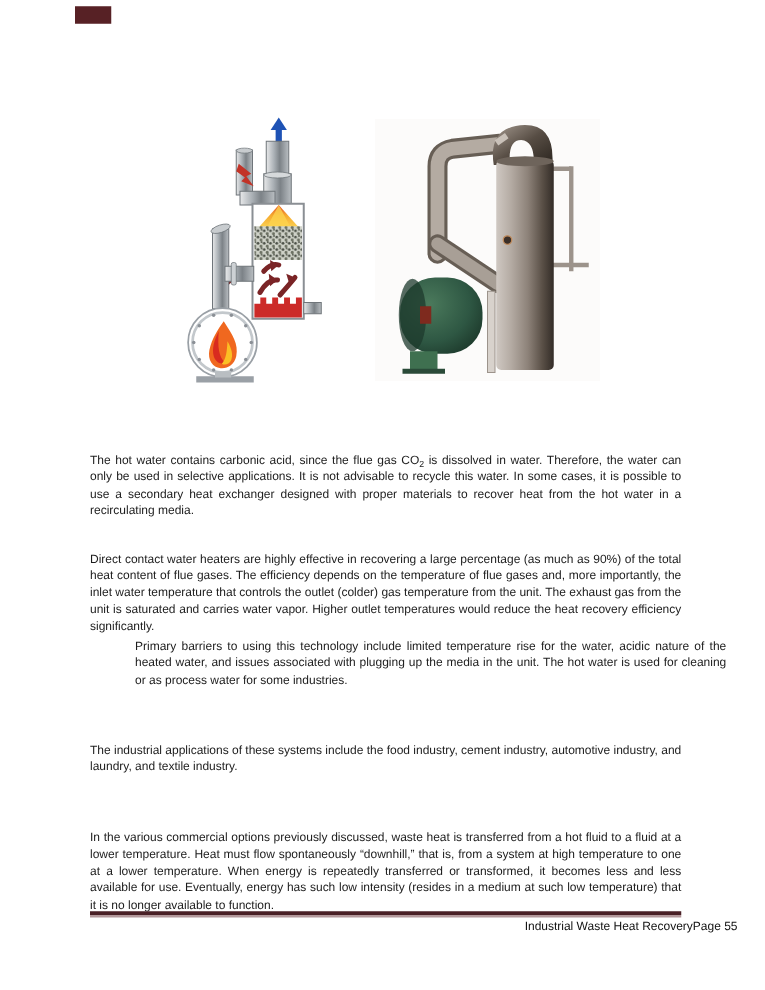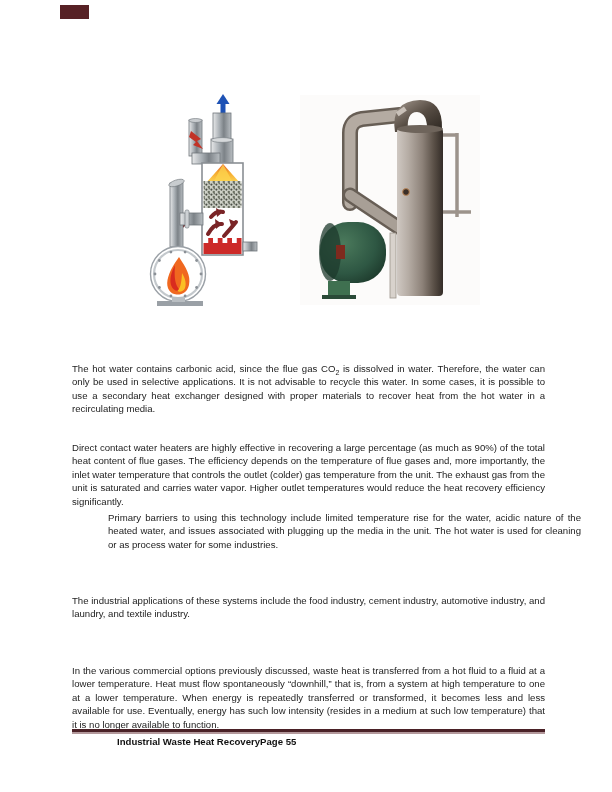--- a/index.html
+++ b/index.html
@@ -37,22 +37,22 @@
   .heading{
     position:absolute;left:72px;top:603px;width:473px;
     font-size:9.6px;font-weight:bold;color:#111;
   }
   .p6{top:616px;margin-top:48px;}
   .footer-rule{position:absolute;left:72px;top:729px;width:473px;}
   .footer-rule .dark{height:3px;}
   .footer-rule .light{height:2px;}
   .footer-text{
     position:absolute;left:72px;top:736px;width:473px;
-    display:flex;justify-content:flex-start;
-    font-size:9.6px;font-weight:bold;color:#111;padding-left:45px;
+    display:flex;justify-content:flex-end;
+    font-size:9.6px;font-weight:normal;color:#111;padding-left:45px;
   }
 </style>
 </head>
 <body>
 
 <div class="page">
 
   <div class="corner-mark" style="background:#572125;"></div>
 
 

